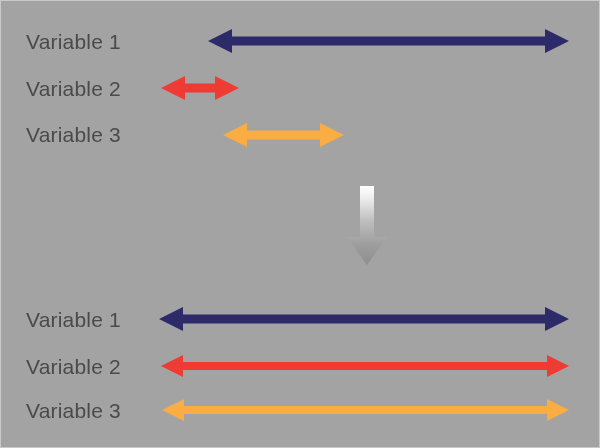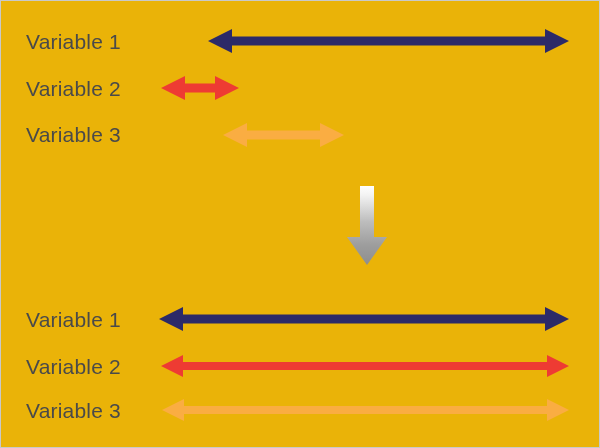--- a/index.html
+++ b/index.html
@@ -4,21 +4,21 @@
 <style>
   html, body {
     margin: 0;
     padding: 0;
     background: #ffffff;
   }
   #canvas {
     position: relative;
     width: 600px;
     height: 448px;
-    background: #eab308;
+    background: #a3a3a3;
     box-sizing: border-box;
     border: 1px solid #c9c9c9;
     overflow: hidden;
     font-family: "Liberation Sans", sans-serif;
   }
   .label {
     position: absolute;
     font-family: "Liberation Sans", sans-serif;
     font-size: 21px;
     font-weight: 400;

